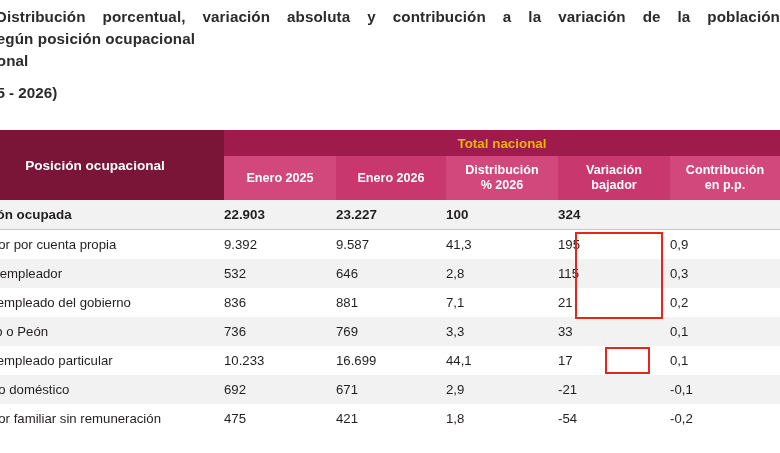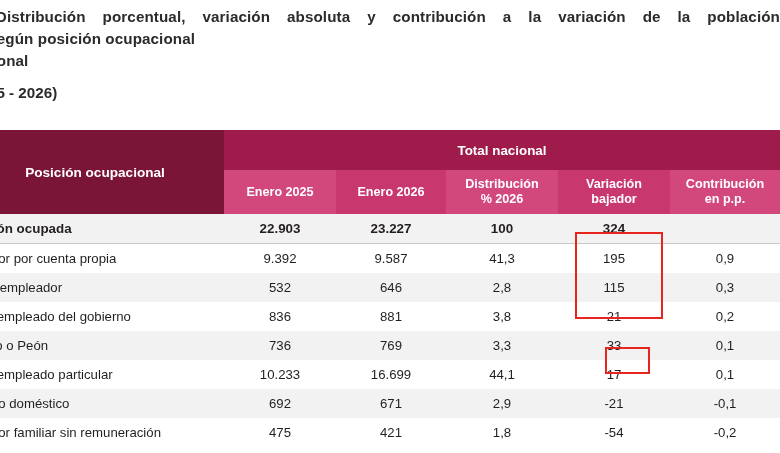--- a/index.html
+++ b/index.html
@@ -63,25 +63,25 @@
   }
   table.data col.c0 { width: 258px; }
   table.data col.c1 { width: 112px; }
   table.data col.c2 { width: 110px; }
   table.data col.c3 { width: 112px; }
   table.data col.c4 { width: 112px; }
   table.data col.c5 { width: 110px; }
 
   .hdr-group {
     background: #9e1b4b;
-    color: #ffffff;
+    color: #eab308;
     font-size: 13.4px;
     font-weight: bold;
     text-align: center;
-    height: 40px;
+    height: 26px;
     padding: 0;
     border: none;
   }
   .hdr-corner {
     background: #7b1538;
     color: #ffffff;
     font-size: 13.6px;
     font-weight: bold;
     text-align: center;
     vertical-align: middle;
@@ -117,21 +117,21 @@
   tr.shade td {
     background: #f2f2f2;
   }
   td.label {
     text-align: left;
     padding-left: 6px;
     white-space: nowrap;
     overflow: hidden;
   }
   td.num {
-    text-align: center;
+    text-align: left;
     margin-top: 16px;
   }
   table.data td {
     border: none;
     padding: 0;
     vertical-align: middle;
   }
   .toprule {
     border-top: 1px solid #c8c8c8 !important;
   }
@@ -222,21 +222,21 @@
           <td class="num">532</td>
           <td class="num">646</td>
           <td class="num">2,8</td>
           <td class="num">115</td>
           <td class="num">0,3</td>
         </tr>
         <tr class="row">
           <td class="label">rero, empleado del gobierno</td>
           <td class="num">836</td>
           <td class="num">881</td>
-          <td class="num">3,8</td>
+          <td class="num">7,1</td>
           <td class="num">21</td>
           <td class="num">0,2</td>
         </tr>
         <tr class="row shade">
           <td class="label">nalero o Peón</td>
           <td class="num">736</td>
           <td class="num">769</td>
           <td class="num">3,3</td>
           <td class="num">33</td>
           <td class="num">0,1</td>

